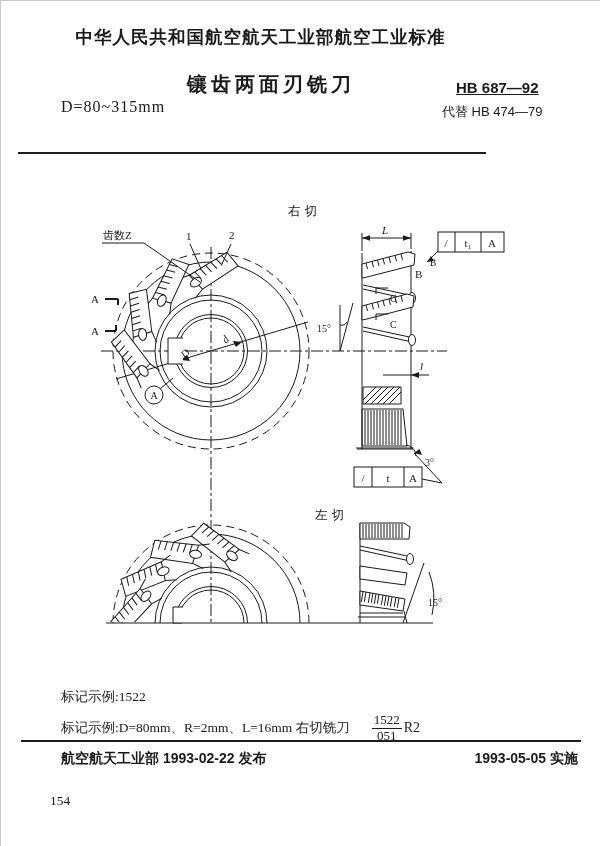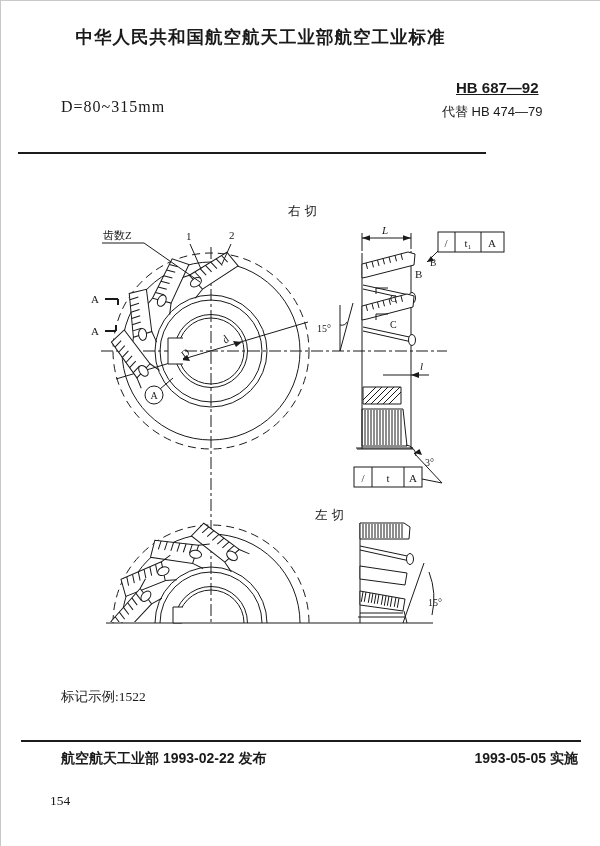--- a/index.html
+++ b/index.html
@@ -172,25 +172,34 @@
     <text class="dt" x="445" y="246" text-anchor="middle">/</text>
     <text class="dt" x="467" y="246" text-anchor="middle">t₁</text>
     <text class="dt" x="491" y="246" text-anchor="middle">A</text>
     <text class="dt" x="362" y="481" text-anchor="middle">/</text>
     <text class="dt" x="387" y="481" text-anchor="middle">t</text>
     <text class="dt" x="412" y="481" text-anchor="middle">A</text>
     <text class="dt s10" x="427" y="605">15°</text>
   </svg>
 
   <div class="abs hdr1">中华人民共和国航空航天工业部航空工业标准</div>
+  <div class="abs title">镶齿两面刃铣刀</div>
   <div class="abs range">D=80~315mm</div>
   <div class="abs stdno">HB 687—92</div>
   <div class="abs repl">代替 HB 474—79</div>
   <div class="abs rule rule1"></div>
 
   <div class="abs note1">标记示例:1522</div>
+  <div class="abs note2">
+    <span>标记示例:D=80mm、R=2mm、L=16mm 右切铣刀</span>
+    <span class="frac">
+      <span class="num">1522</span>
+      <span>051</span>
+    </span>
+    <span class="fsuf">R2</span>
+  </div>
 
   <div class="abs rule rule2"></div>
   <div class="abs issued">航空航天工业部 1993-02-22 发布</div>
   <div class="abs effect">1993-05-05 实施</div>
   <div class="abs pageno">154</div>
 
 </div>
 
 </body></html>

